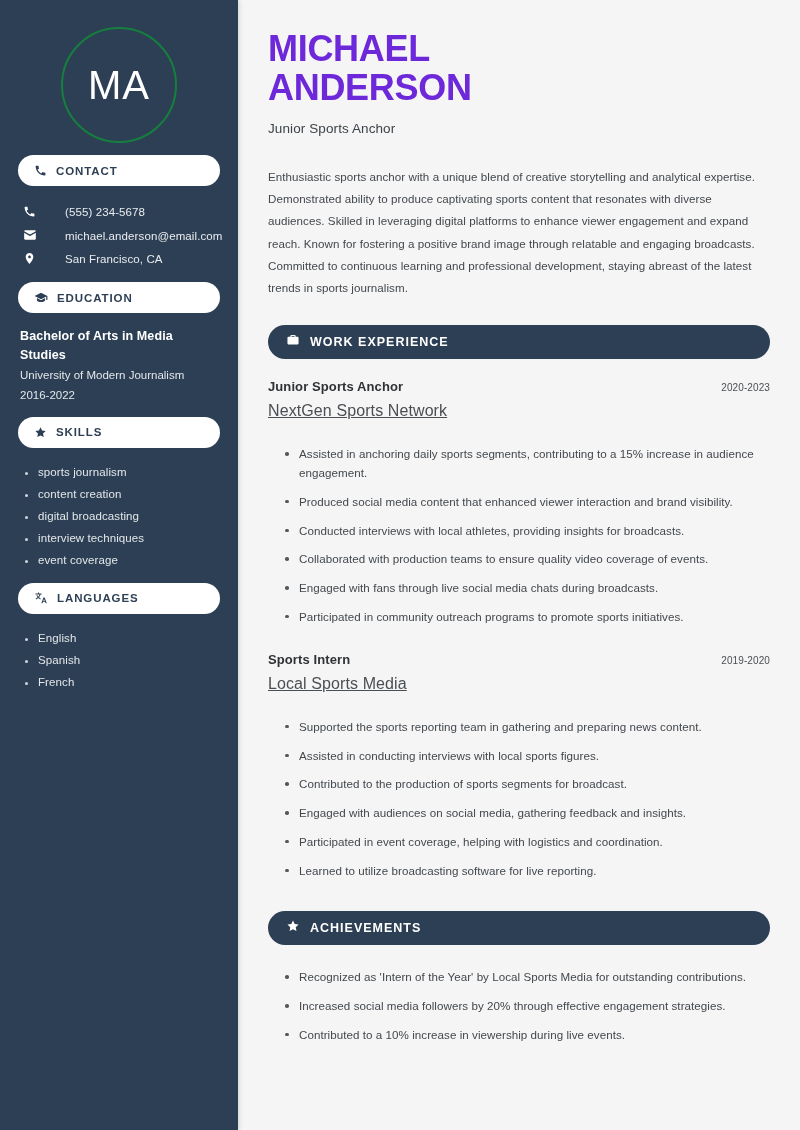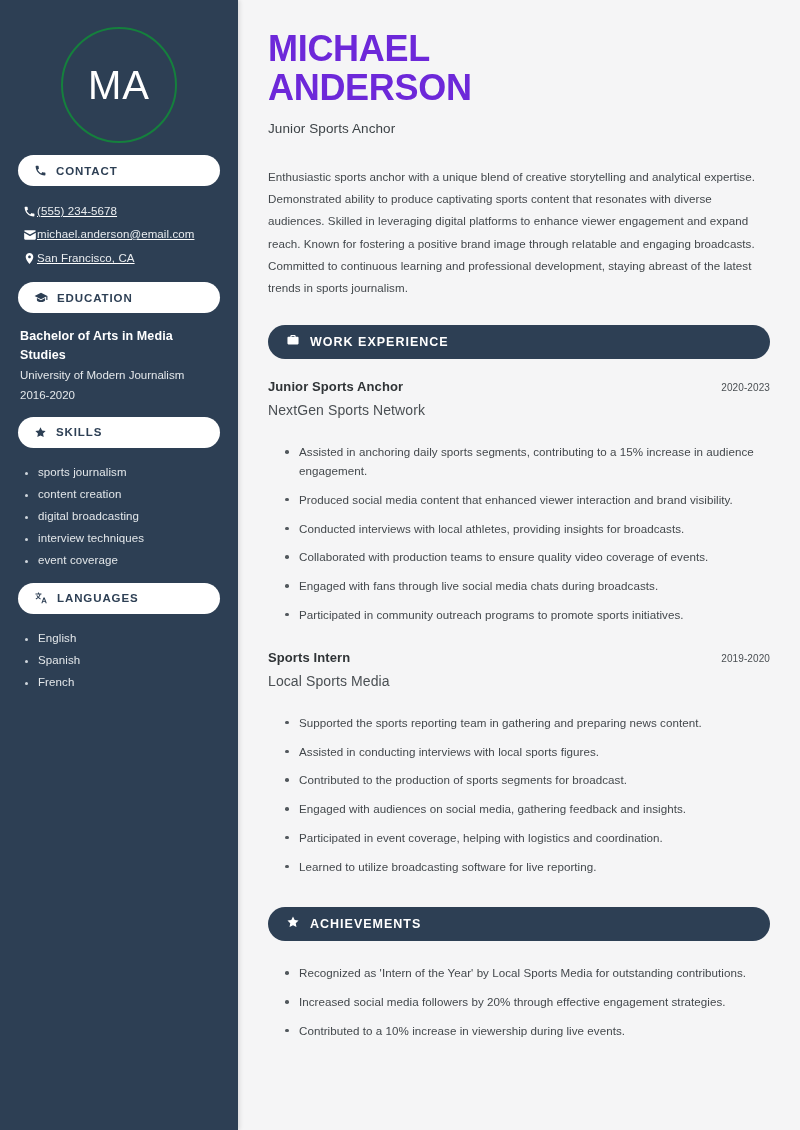--- a/index.html
+++ b/index.html
@@ -68,24 +68,23 @@
     color: #2d3f54;
     font-size: 11.5px;
     font-weight: bold;
     letter-spacing: 0.9px;
   }
   .pill .ic svg { display: block; }
 
   .contact-list { margin-top: 14px; }
   .contact-row {
     display: flex;
-    align-items: flex-start;
-    gap: 0;
+    align-items: flex-end;
+    gap: 28px;
     padding: 5px 4px;
-    text-decoration: underline;
   }
   .contact-row .ic {
     width: 15px;
     display: flex;
     justify-content: center;
     flex: 0 0 15px;
   }
   .contact-row .txt {
     font-size: 11.5px;
     color: #e9ecef;
@@ -184,24 +183,25 @@
     font-weight: bold;
     color: #2f3336;
     letter-spacing: 0.1px;
   }
   .job-dates {
     font-size: 10px;
     color: #4a4f53;
     letter-spacing: 0.1px;
   }
   .job-org {
-    font-size: 14px;
+    font-size: 16px;
     color: #4a4f53;
     margin-top: 8px;
     letter-spacing: 0.1px;
+    text-decoration: underline;
   }
 
   .bullets { list-style: none; margin-top: 20px; padding-left: 15px; }
   .bullets li {
     position: relative;
     font-size: 11.6px;
     color: #43484c;
     line-height: 1.62;
     padding: 5px 0 5px 16px;
     letter-spacing: 0.05px;
@@ -274,21 +274,21 @@
           <path d="M12 3 1 8.5l11 5.5 9-4.5v6h2V8.5L12 3z"></path>
           <path d="M5 12.2v3.6c0 1.7 3.1 3.2 7 3.2s7-1.5 7-3.2v-3.6l-7 3.5-7-3.5z"></path>
         </svg>
       </span>
       <span class="pill-label">EDUCATION</span>
     </div>
 
     <div class="edu-block">
       <div class="edu-degree">Bachelor of Arts in Media Studies</div>
       <div class="edu-school">University of Modern Journalism</div>
-      <div class="edu-years">2016-2020</div>
+      <div class="edu-years">2016-2022</div>
     </div>
 
     <div class="pill">
       <span class="ic">
         <svg width="13" height="13" viewBox="0 0 24 24" fill="#2d3f54">
           <path d="M12 2.5l2.9 6 6.6.9-4.8 4.6 1.2 6.5L12 17.4 6.1 20.5l1.2-6.5L2.5 9.4l6.6-.9 2.9-6z"></path>
         </svg>
       </span>
       <span class="pill-label">SKILLS</span>
     </div>

